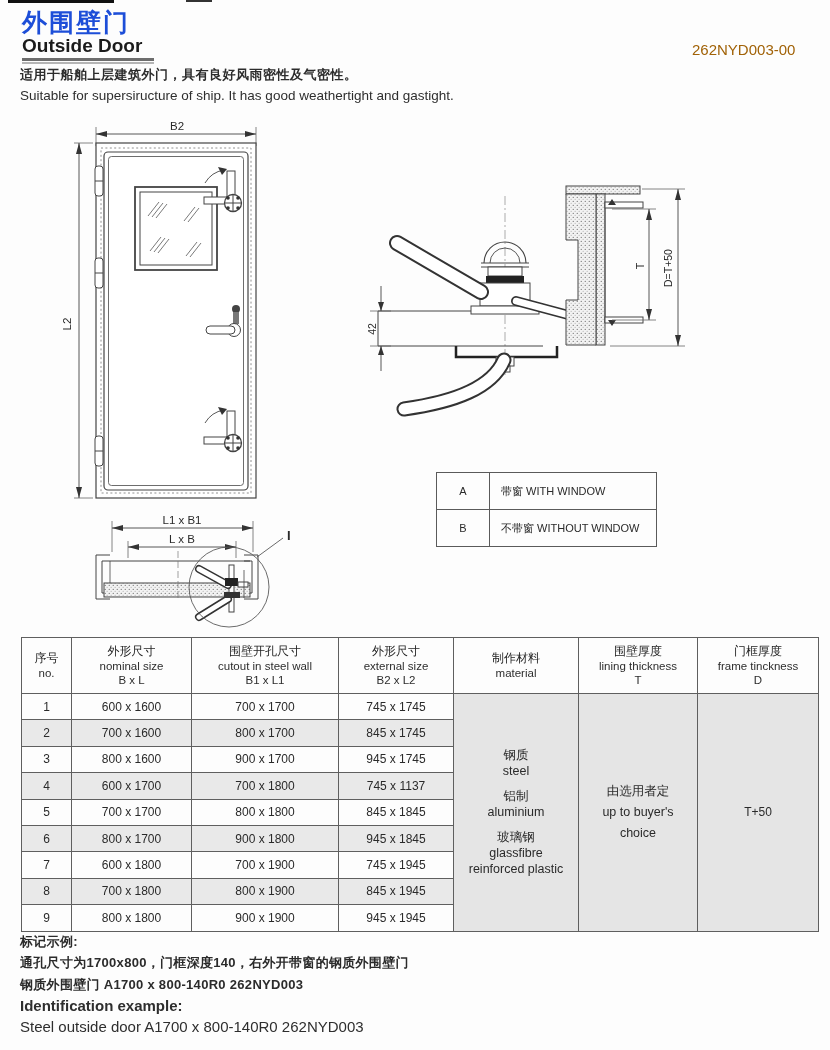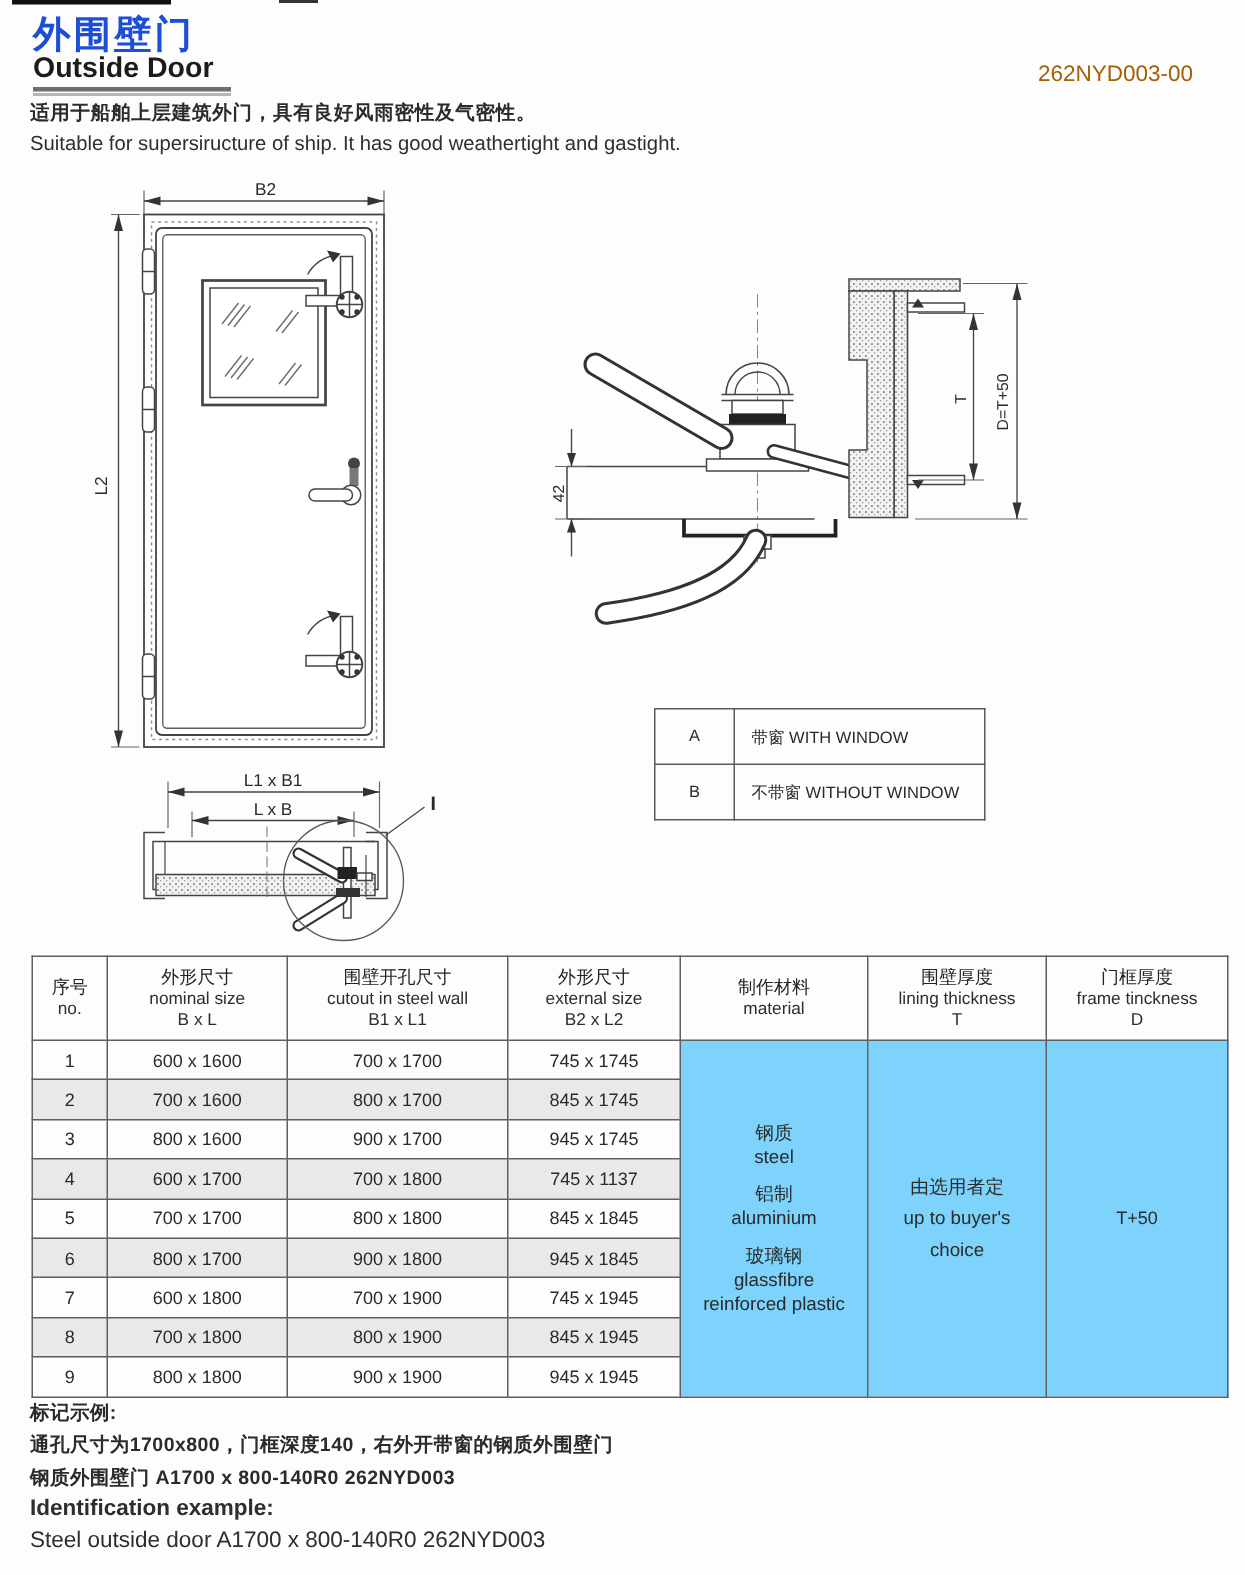--- a/index.html
+++ b/index.html
@@ -35,21 +35,21 @@
 
   
   .main-table{left:21px;top:637px;width:797px;border-collapse:collapse;table-layout:fixed;}
   .main-table th,.main-table td{border:1px solid #5f5f5f;font-weight:400;}
   .main-table{border:1.5px solid #444;}
   .main-table th{height:55px;vertical-align:middle;padding:0;}
   .main-table td{height:25.4px;text-align:center;font-size:12px;color:#2a2a2a;padding:0;}
   .hl-cn{font-size:12px;color:#242424;line-height:15px;text-align:center;}
   .hl-en{font-size:11.5px;color:#2d2d2d;line-height:14px;text-align:center;}
   tr.shade td.datacell{background:#e9e9e9;}
-  .merged{vertical-align:middle;background:#7dd3fc;}
+  .merged{vertical-align:middle;background:#e5e5e5;}
   .mat-line{line-height:16px;font-size:12.5px;}
   .gap-top{margin-top:9px;}
   .lin-line{line-height:16px;font-size:12.5px;margin:5px 0;}
 
   
   .example{left:20px;top:931px;width:780px;}
   .ex-line{line-height:21.3px;font-size:13px;}
   .ex-cn{font-weight:600;color:#2b2b2b;letter-spacing:.3px;}
   .ex-en{font-size:15px;color:#2e2e2e;}
   .ex-en-head{font-weight:700;}

